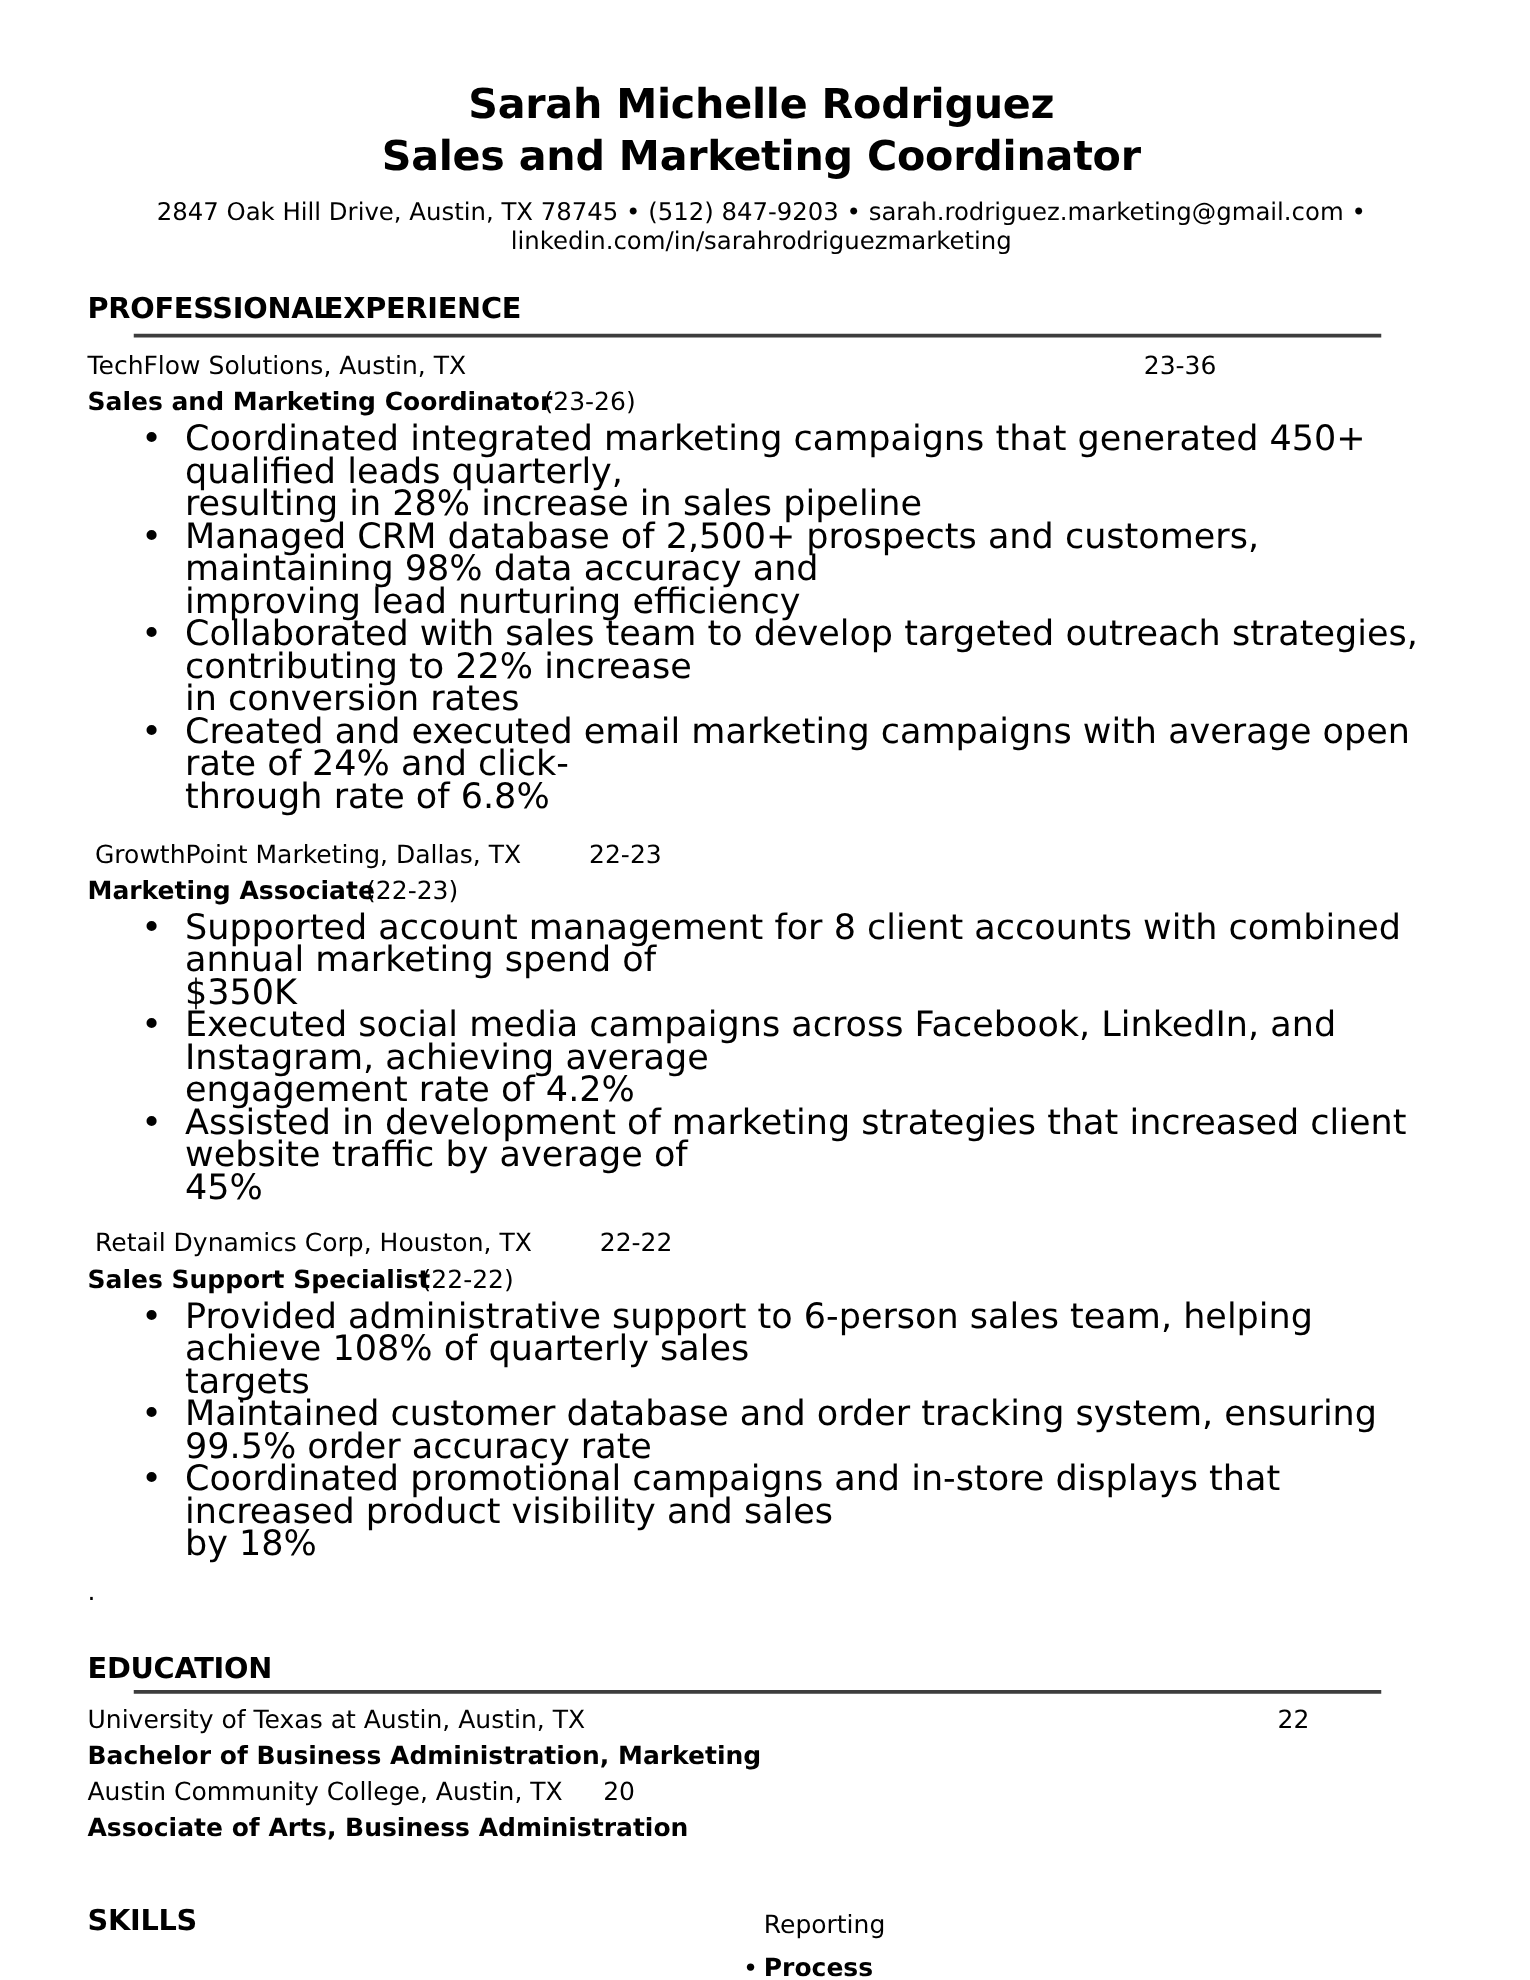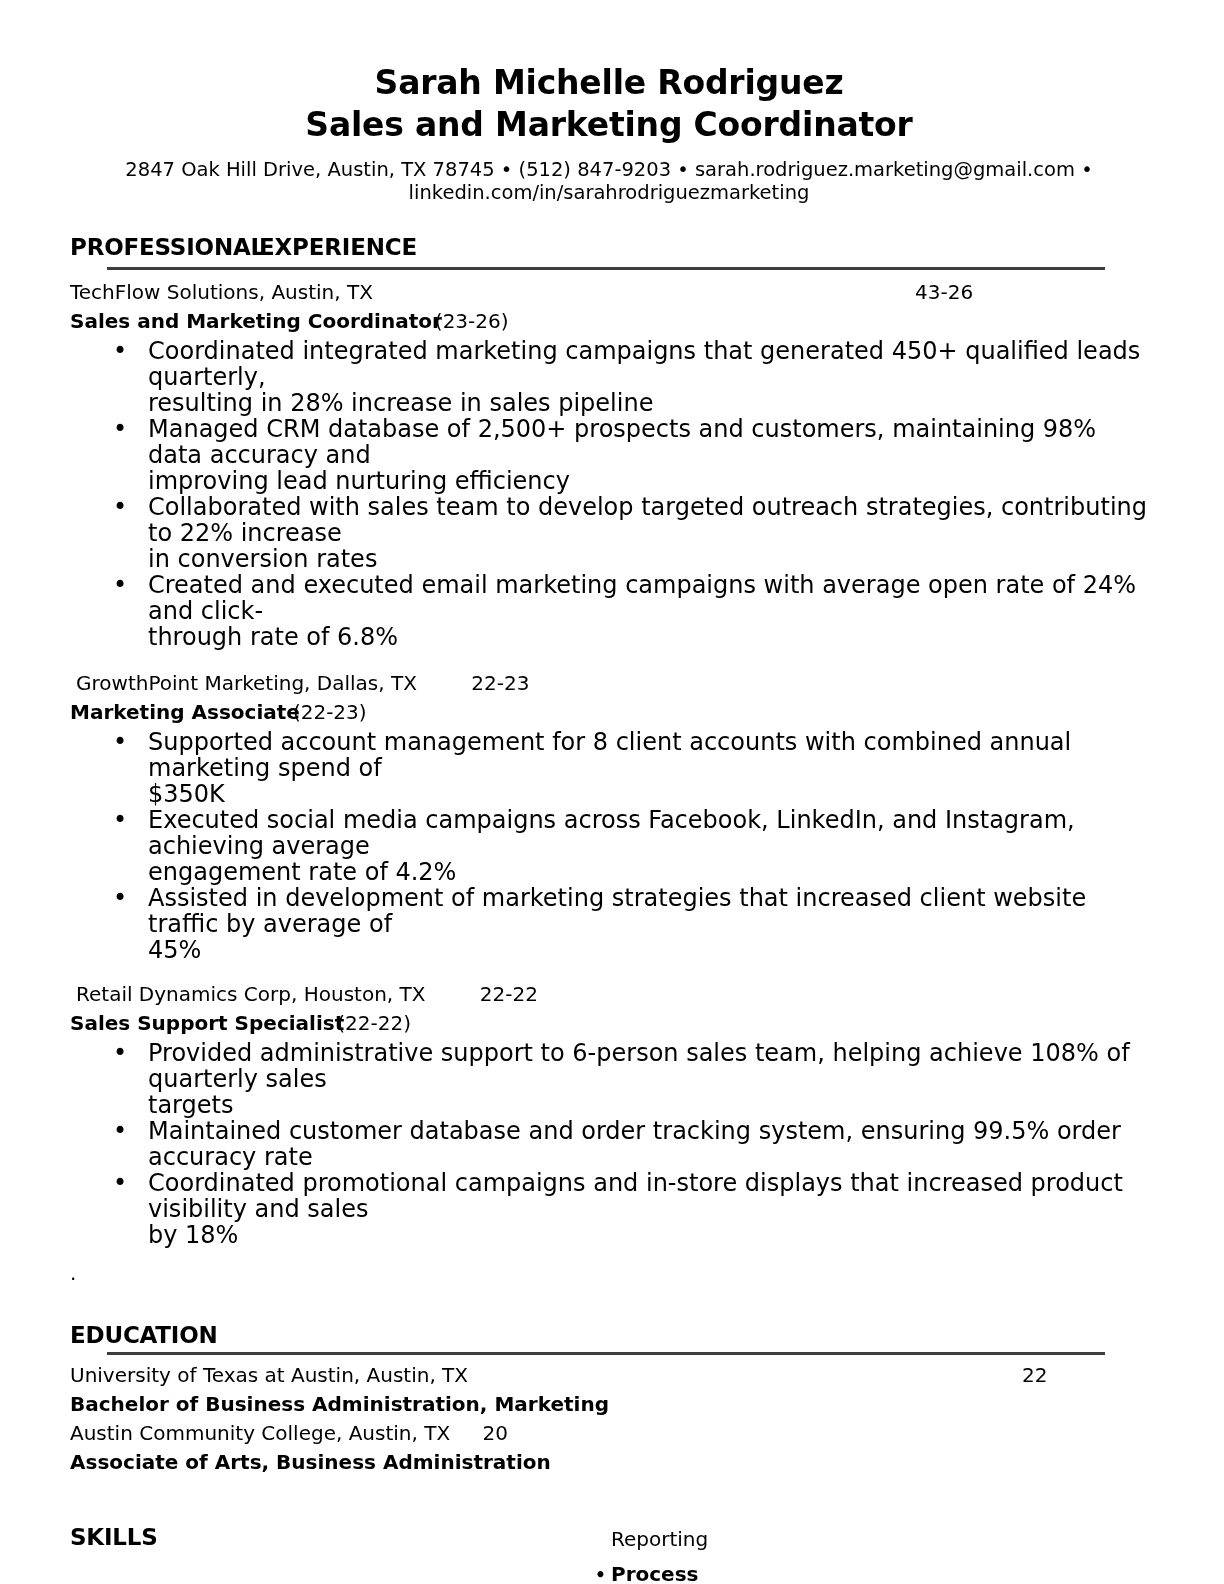--- a/index.html
+++ b/index.html
@@ -44,21 +44,21 @@
   .exp .sec-rule { margin-top:7px; }
   .job1 { margin-top:9px; }
   .job2 { margin-top:20px; }
   .job3 { margin-top:18px; }
   .company-row { font-size:20px; line-height:26px; position:relative; }
   .company-row.indented { padding-left:6px; }
   .date-abs { position:absolute; left:845px; top:0; }
   .date-inline { margin-left:48px; }
   .title-row { font-size:20px; line-height:26px; font-weight:bold; margin-top:3px; }
   .title-paren { font-weight:normal; margin-left:-7px; }
-  ul.xp { list-style:none; margin:4px 0 0 0; padding:0; font-size:24px; line-height:26px; }
+  ul.xp { list-style:none; margin:4px 0 0 0; padding:0; font-size:28px; line-height:26px; }
   ul.xp li { position:relative; padding-left:78px; white-space:pre-line; }
   ul.xp li::before { content:"\2022"; position:absolute; left:43px; top:0; }
   .period-line { font-size:20px; line-height:26px; margin-top:12px; }
   .edu { margin-top:36px; }
   .edu .sec-rule { margin-top:4px; }
   .edu-rows { margin-top:6px; font-size:20px; line-height:29px; }
   .edu-row { position:relative; }
   .edu-bold { font-weight:bold; }
   .edu-date-abs { position:absolute; left:952px; top:0; }
   .edu-date-inline { margin-left:26px; }
@@ -88,21 +88,21 @@
     <div>linkedin.com/in/sarahrodriguezmarketing</div>
   </div>
 
   <div class="exp">
     <h2 class="sec"><span>PROFESSIONAL</span><span class="jam">EXPERIENCE</span></h2>
     <div class="sec-rule"></div>
 
     <div class="job1">
       <div class="company-row">
         <span>TechFlow Solutions, Austin, TX</span>
-        <span class="date-abs">43-26</span>
+        <span class="date-abs">23-36</span>
       </div>
       <div class="title-row">
         <span>Sales and Marketing Coordinator</span><span class="title-paren">(23-26)</span>
       </div>
       <ul class="xp">
         <li>Coordinated integrated marketing campaigns that generated 450+ qualified leads quarterly,
 resulting in 28% increase in sales pipeline</li>
         <li>Managed CRM database of 2,500+ prospects and customers, maintaining 98% data accuracy and
 improving lead nurturing efficiency</li>
         <li>Collaborated with sales team to develop targeted outreach strategies, contributing to 22% increase

